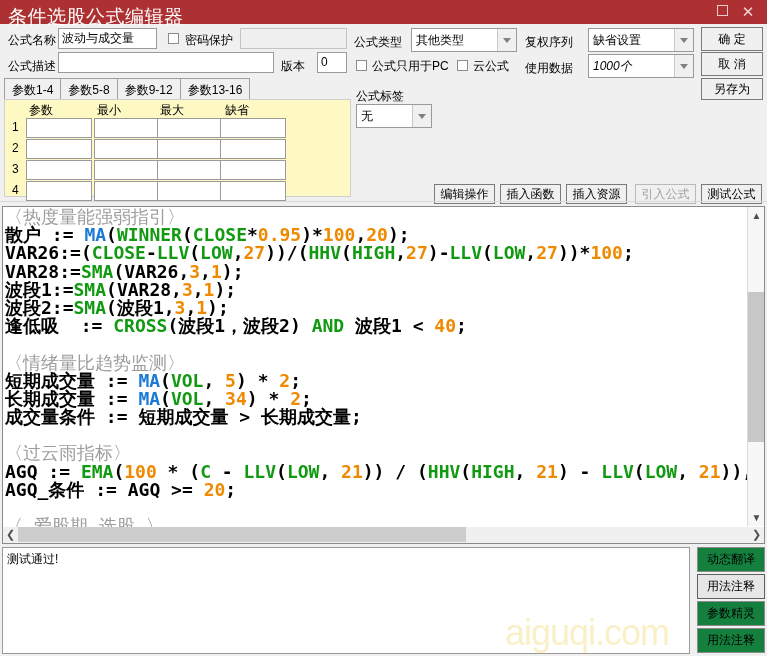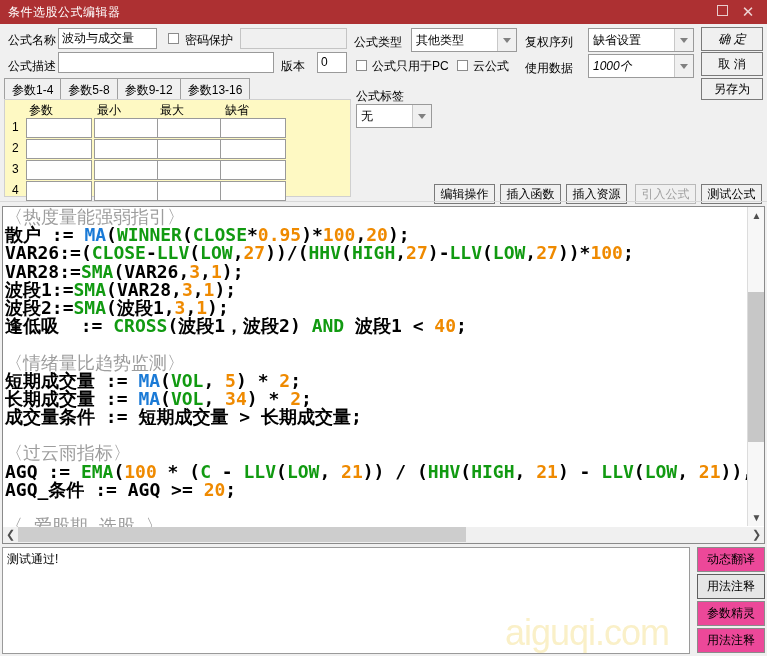--- a/index.html
+++ b/index.html
@@ -11,21 +11,21 @@
     -webkit-font-smoothing:none;
   }
   #app{position:relative;width:767px;height:656px;background:#f0f0f0;}
 
   
   .titlebar{
     position:absolute;left:0;top:0;width:767px;height:24px;
     background:#ad3032;color:#ffffff;
   }
   .titlebar .ttl{
-    position:absolute;left:8px;top:4px;font-size:12px;letter-spacing:.5px;
+    position:absolute;left:8px;top:4px;font-size:19px;letter-spacing:.5px;
     color:#ffffff;
   }
   .win-btn{
     position:absolute;top:2px;width:22px;height:20px;
     color:#efd5d5;font-size:13px;line-height:20px;text-align:center;cursor:default;
   }
   .win-btn.max{right:34px;}
   .win-btn.close{right:8px;font-size:15px;}
   .sqicon{display:inline-block;width:9px;height:9px;border:1px solid #e8cccc;}
 
@@ -129,21 +129,21 @@
 
   
   .status{
     position:absolute;left:2px;top:547px;width:688px;height:107px;
     background:#ffffff;border:1px solid #9a9a9a;box-sizing:border-box;padding-left:16px;
   }
   .status .msg{position:absolute;left:4px;top:3px;font-size:12px;}
   .sidebtns{position:absolute;left:697px;top:547px;width:68px;height:107px;}
   .sbtn{
     position:absolute;left:0;width:68px;height:25px;box-sizing:border-box;
-    background:#ec4899;border:1px solid #8b8b8b;
+    background:#15803d;border:1px solid #8b8b8b;
     font-size:12px;text-align:center;line-height:23px;cursor:default;
   }
   .sbtn.active{background:#e6e6e6;border:1px solid #5f5f5f;}
 
   .wm{
     position:absolute;left:505px;top:612px;
     font-size:36px;font-weight:normal;color:#faf0c8;
     letter-spacing:-1px;pointer-events:none;
   }
   .sep{position:absolute;left:0;top:201px;width:767px;height:1px;background:#d8d8d8;}
@@ -192,21 +192,21 @@
     <div class="val">1000个</div>
     <div class="arw"></div>
   </div>
 
   <div class="lbl" style="left:356px;top:88px;">公式标签</div>
   <div class="combo" style="left:356px;top:104px;width:76px;">
     <div class="val">无</div>
     <div class="arw"></div>
   </div>
 
-  <div class="btn" style="left:701px;top:27px;width:62px;height:24px;font-style:italic;">确 定</div>
+  <div class="btn" style="left:701px;top:27px;width:62px;height:24px;">确 定</div>
   <div class="btn" style="left:701px;top:52px;width:62px;height:24px;">取 消</div>
   <div class="btn" style="left:701px;top:78px;width:62px;height:22px;">另存为</div>
 
   <div class="tabrow">
     <div class="tab active">参数1-4</div>
     <div class="tab">参数5-8</div>
     <div class="tab">参数9-12</div>
     <div class="tab">参数13-16</div>
   </div>
 

